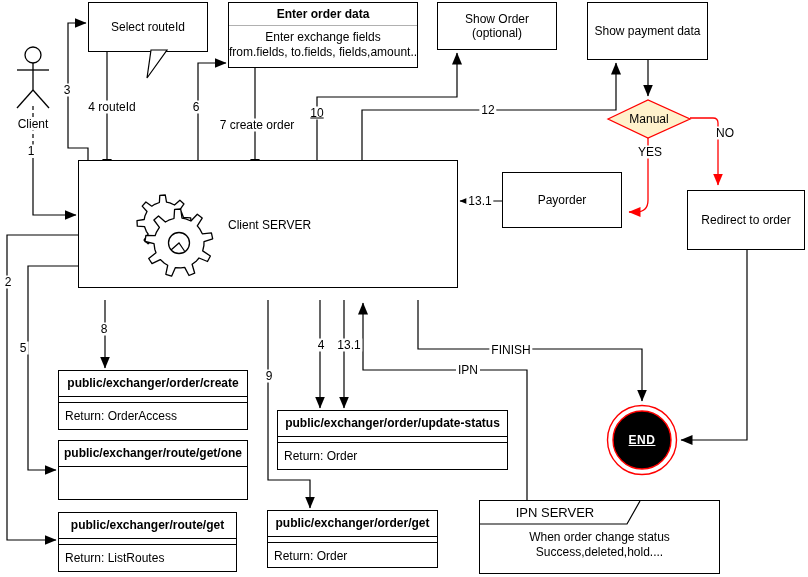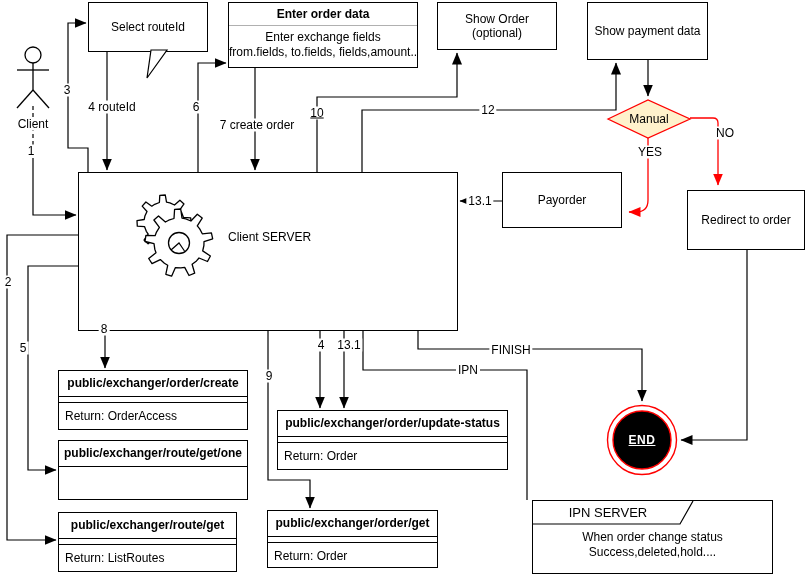--- a/index.html
+++ b/index.html
@@ -101,21 +101,21 @@
     <div>
       <div>Show Order</div>
       <div>(optional)</div>
     </div>
   </div>
 
   <div class="node" style="left:587px;top:2px;width:121px;height:58px;">
     <span>Show payment data</span>
   </div>
 
-  <div class="node" id="client-server" style="left:78px;top:172px;width:380px;height:159px;">
+  <div class="node" id="client-server" style="left:78px;top:160px;width:380px;height:128px;">
     <span class="lbl">Client SERVER</span>
   </div>
 
   <div class="node" style="left:502px;top:172px;width:120px;height:56px;">
     <span>Payorder</span>
   </div>
 
   <div class="node" style="left:687px;top:190px;width:118px;height:60px;">
     <span>Redirect to order</span>
   </div>
@@ -145,21 +145,21 @@
     <div class="gap"></div>
     <div class="b">Return: Order</div>
   </div>
 
   <div class="api" style="left:267px;top:510px;width:171px;height:58px;">
     <div class="t">public/exchanger/order/get</div>
     <div class="gap"></div>
     <div class="b">Return: Order</div>
   </div>
 
-  <div class="api" id="ipn-frame" style="left:532px;top:500px;width:241px;height:74px;">
+  <div class="api" id="ipn-frame" style="left:479px;top:500px;width:241px;height:74px;">
     <svg width="165" height="26" style="position:absolute;left:0;top:0;">
       <path d="M0,23 L147,23 L160,0" fill="none" stroke="#000" stroke-width="1.2"></path>
     </svg>
     <div class="tab-title">IPN SERVER</div>
     <div class="body">
       <div>When order change status</div>
       <div>Success,deleted,hold....</div>
     </div>
   </div>
 

